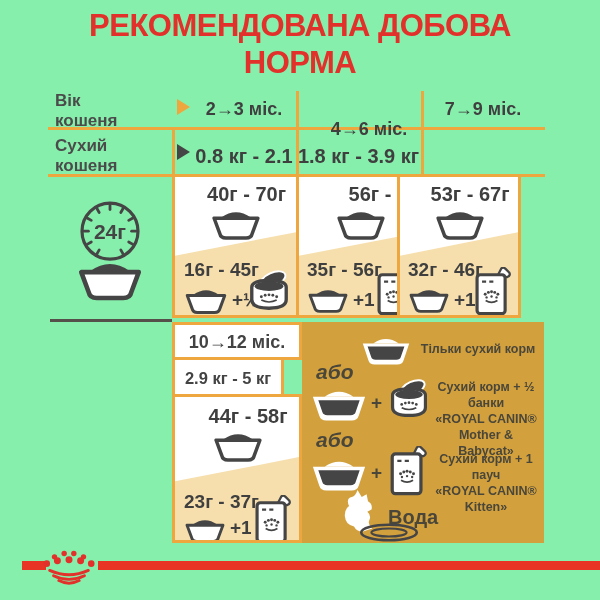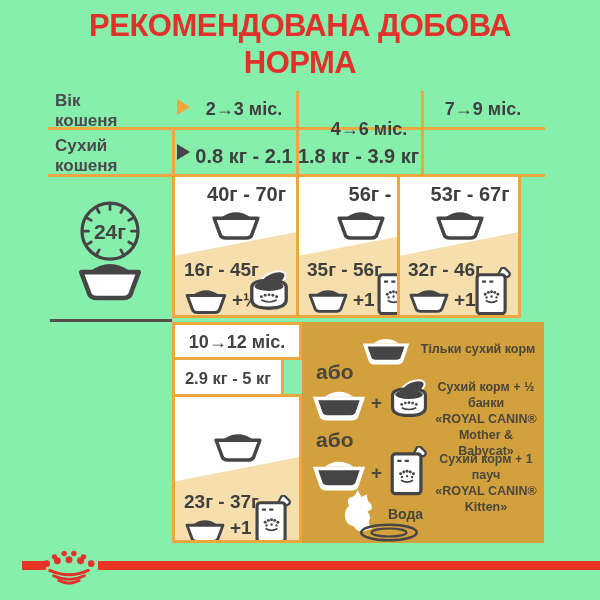--- a/index.html
+++ b/index.html
@@ -28,23 +28,23 @@
   .cell{background:#fff;border:3px solid #eda73e;box-sizing:border-box;overflow:hidden;}
   .diag{position:absolute;left:0;top:0;right:0;bottom:0;background:#f6dfad;
         clip-path:polygon(0 57%,100% 40%,100% 100%,0 100%);}
   .diag2{clip-path:polygon(0 59%,100% 42%,100% 100%,0 100%);}
   .amt1{font-size:20px;color:#3f3f3f;margin-left:11px;}
   .amt2{font-size:19px;color:#3f3f3f;}
   .extra{font-size:19px;color:#3f3f3f;}
   
   .gold{background:#d2a13e;}
   .leg{font-size:12.5px;line-height:1.28;color:#4a4639;text-align:center;}
-  .or{font-size:21px;color:#4a4639;}
+  .or{font-size:21px;color:#4a4639;font-style:italic;}
   .plus{font-size:19px;color:#4a4639;}
-  .water{font-size:14px;color:#4a4639;}
+  .water{font-size:20px;color:#4a4639;}
   
   .redbar{background:#e73424;height:9px;}
   .timer-num{font-size:21px;color:#454545;}
   svg{display:block;}
 </style>
 </head>
 <body>
 
 <svg width="0" height="0" style="position:absolute">
   <symbol id="sym-bowl-o" viewBox="0 0 64 40">
@@ -184,20 +184,21 @@
   <div class="abs darkline" style="left:50px;top:319px;width:122px;"></div>
 
   <div class="abs cell ctr" style="left:172px;top:322px;width:130px;height:38px;font-size:18px;">
     <div style="margin-top:7px;">10→12 міс.</div>
   </div>
   <div class="abs cell ctr" style="left:172px;top:357px;width:112px;height:40px;font-size:16.5px;">
     <div style="margin-top:9px;">2.9 кг - 5 кг</div>
   </div>
   <div class="abs cell" style="left:172px;top:394px;width:130px;height:149px;">
     <div class="diag diag2"></div>
+    <div class="abs amt1 ctr" style="left:0;top:8px;width:100%;">44г - 58г</div>
     <svg class="abs" style="left:35px;top:31px;" width="56" height="35" viewBox="0 0 64 40">
         <use href="#sym-bowl-o"></use>
       </svg>
     <div class="abs amt2" style="left:9px;top:94px;">23г - 37г</div>
     <svg class="abs" style="left:7px;top:118px;" width="46" height="29" viewBox="0 0 64 40">
         <use href="#sym-bowl-o"></use>
       </svg>
     <div class="abs extra" style="left:55px;top:120px;">+1</div>
     <svg class="abs" style="right:8px;top:98px;" width="38" height="49" viewBox="0 0 42 54">
         <use href="#sym-pouch"></use>

